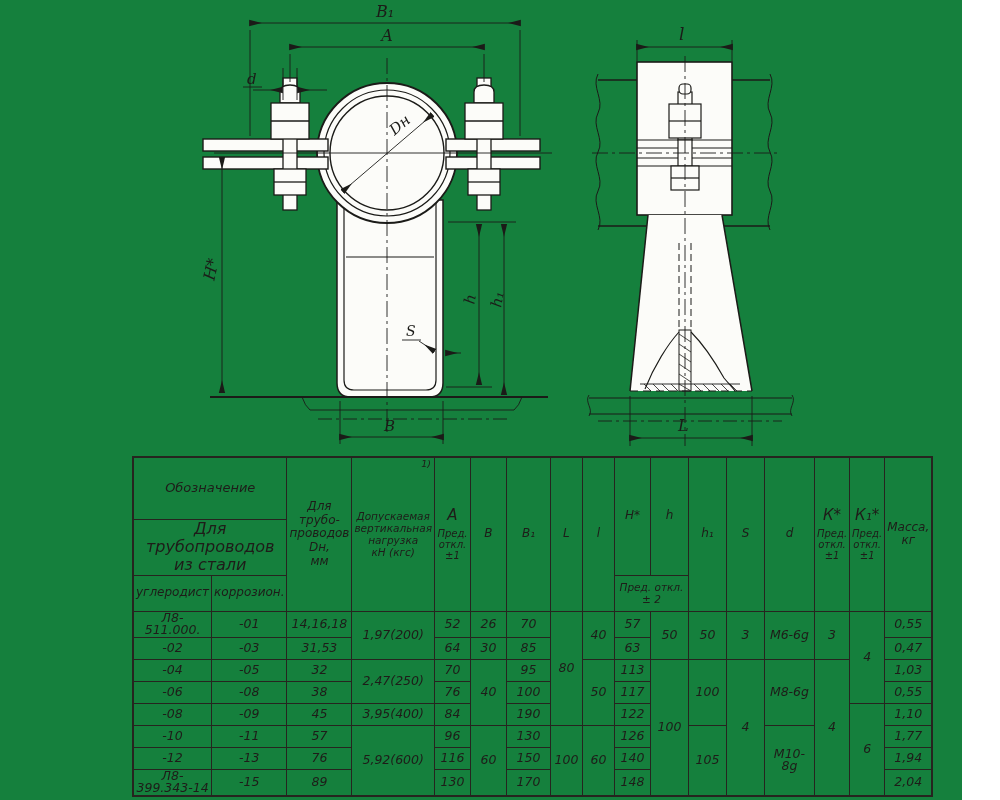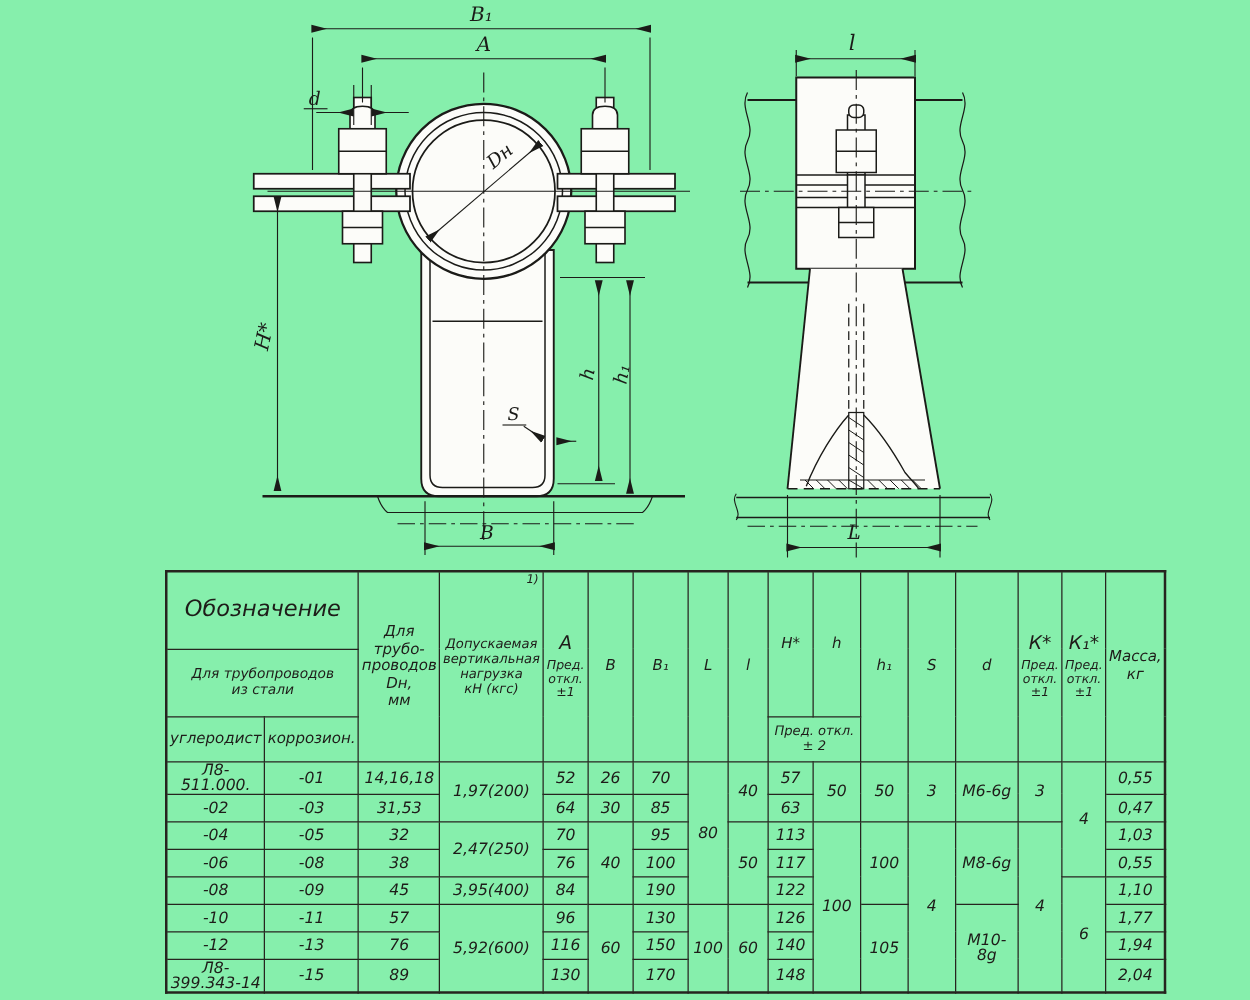--- a/index.html
+++ b/index.html
@@ -1,17 +1,17 @@
 <!DOCTYPE html>
 <html><head>
 <meta charset="utf-8">
 <style>
   html,body{margin:0;padding:0;}
-  .page{position:relative;width:1000px;height:800px;background:#86efac;overflow:hidden;
-        font-family:"DejaVu Sans",sans-serif;color:#1e1c19;}
+  .page{position:relative;width:923px;height:800px;background:#15803d;overflow:hidden;
+        font-family:"DejaVu Sans",sans-serif;color:#1e1c19;padding-left:39px;}
   .drawing-svg{position:absolute;left:0;top:0;}
   svg text{font-family:"DejaVu Serif",serif;font-style:italic;fill:#1b1b18;}
 
   table.spec{position:absolute;left:132px;top:456px;border-collapse:collapse;
              table-layout:fixed;background:transparent;}
   table.spec th,table.spec td{border:1.4px solid #26241f;font-style:italic;
              font-weight:normal;text-align:center;vertical-align:middle;
              padding:0 2px;overflow:hidden;color:#1e1c19;}
   table.spec th{font-size:12px;line-height:1.15;}
   table.spec td{font-size:12.5px;height:21px;line-height:1;}
@@ -243,21 +243,21 @@
         <col style="width:38px">
         <col style="width:38px">
     <col style="width:38px">
         <col style="width:50px">
         <col style="width:30px">
         <col style="width:28px">
     <col style="width:44px">
   </colgroup>
   <thead>
     <tr style="height:62px">
-      <th colspan="2" style="font-size:18px">Обозначение</th>
+      <th colspan="2" style="font-size:13px">Обозначение</th>
       <th rowspan="3" class="pre">Для
 трубо-
 проводов
 Dн,
 мм</th>
       <th rowspan="3" class="loadcell">
         <span class="supmark">1)</span>
         <div class="pre" style="font-size:10.5px">Допускаемая
 вертикальная
 нагрузка
@@ -293,21 +293,21 @@
           <span class="hletter">К₁*</span>
           <span class="tol">Пред.
 откл.
 ±1</span>
         </div>
       </th>
       <th rowspan="3" class="pre">Масса,
 кг</th>
     </tr>
     <tr style="height:54px">
-      <th colspan="2" class="pre" style="font-size:11px">Для трубопроводов
+      <th colspan="2" class="pre" style="font-size:16px">Для трубопроводов
 из стали</th>
     </tr>
     <tr style="height:36px">
       <th>углеродист</th>
       <th>коррозион.</th>
       <th colspan="2" class="tol" style="font-size:10.5px">Пред. откл.
 ± 2</th>
     </tr>
   </thead>
   <tbody>

